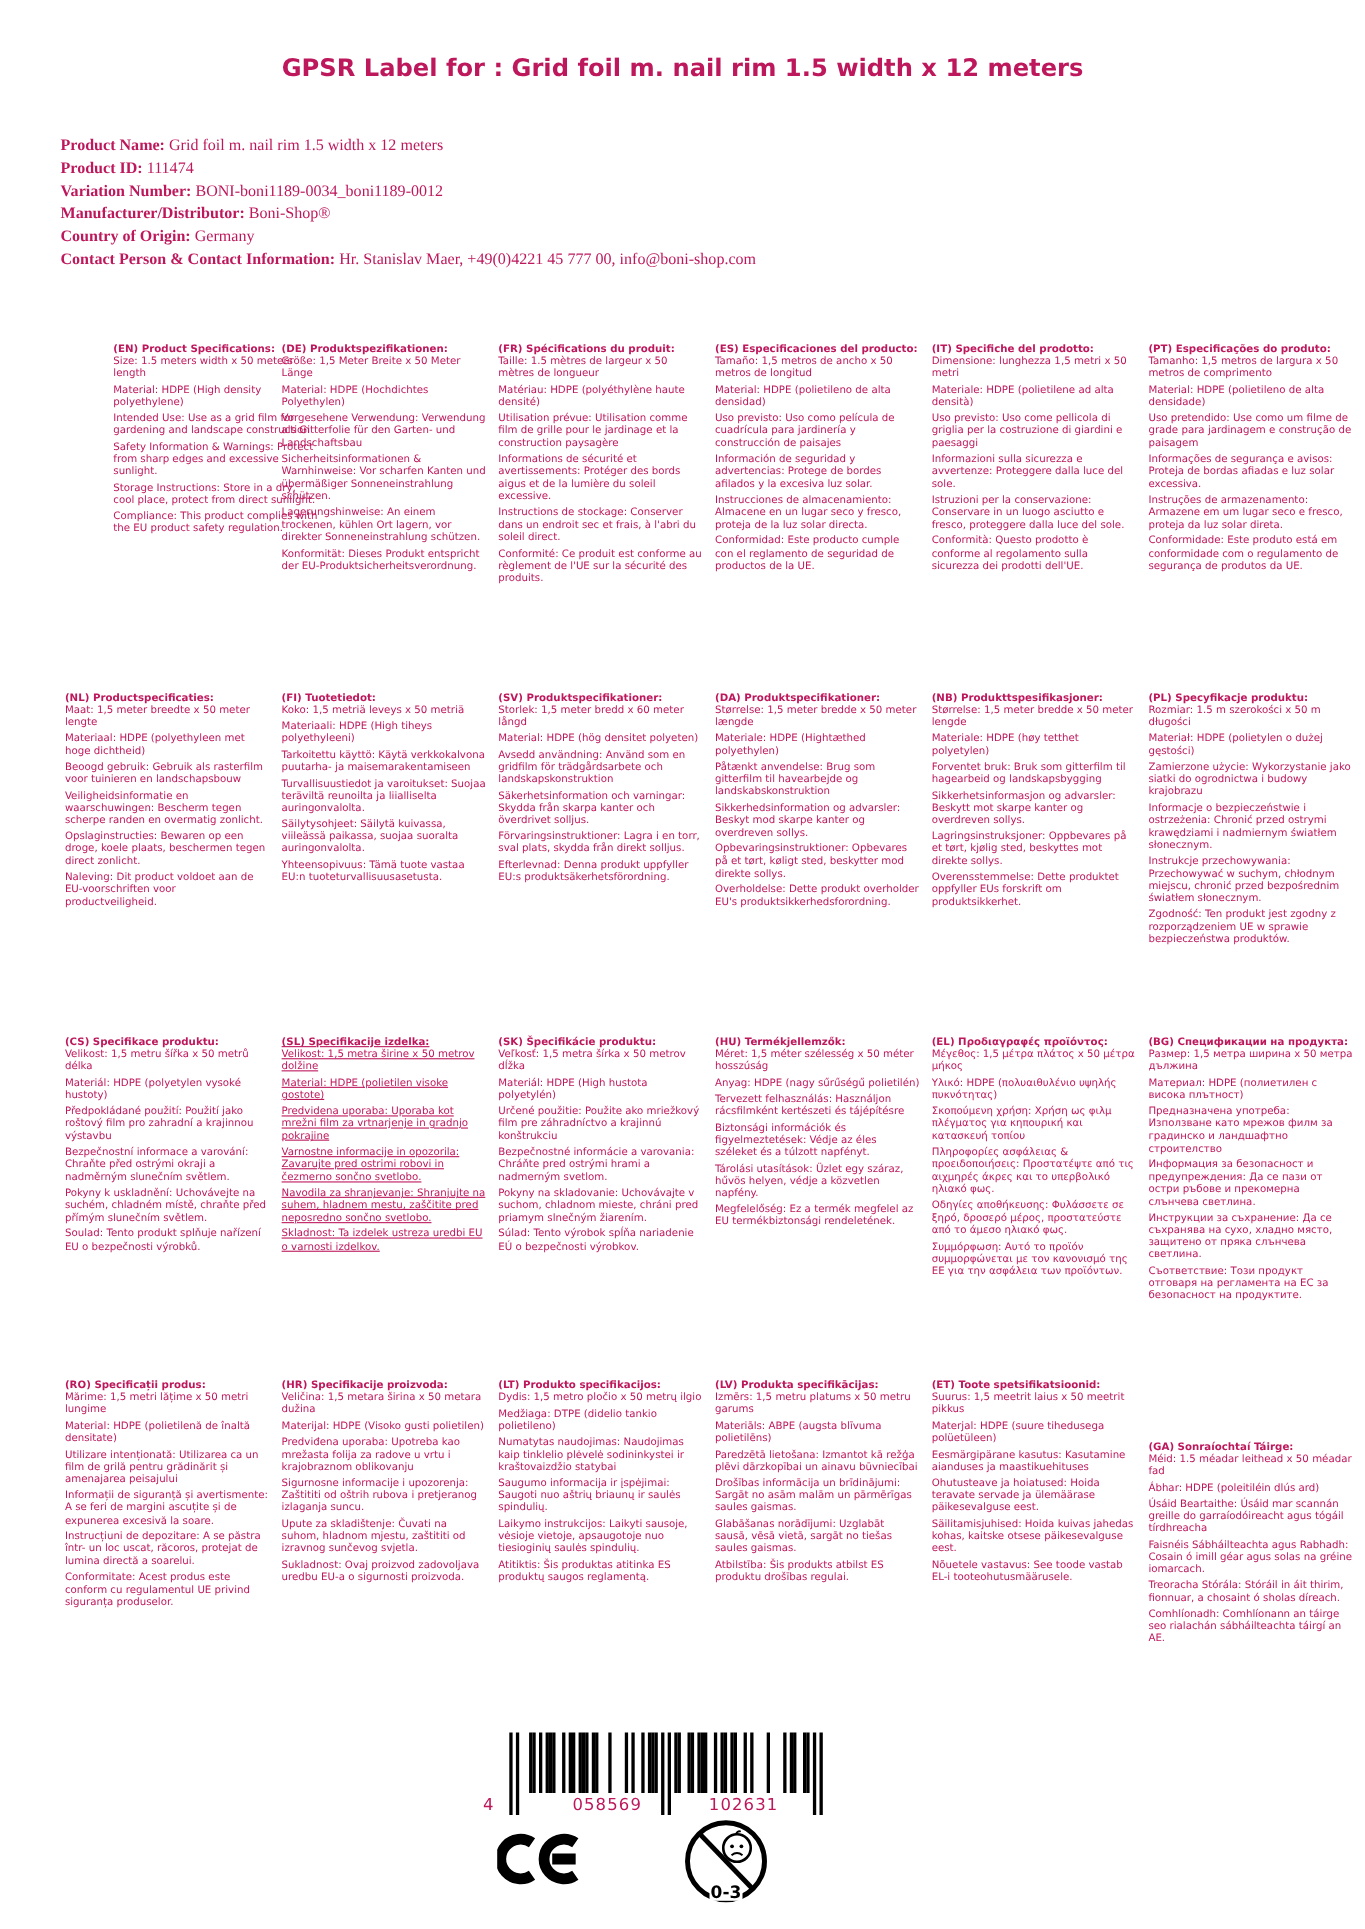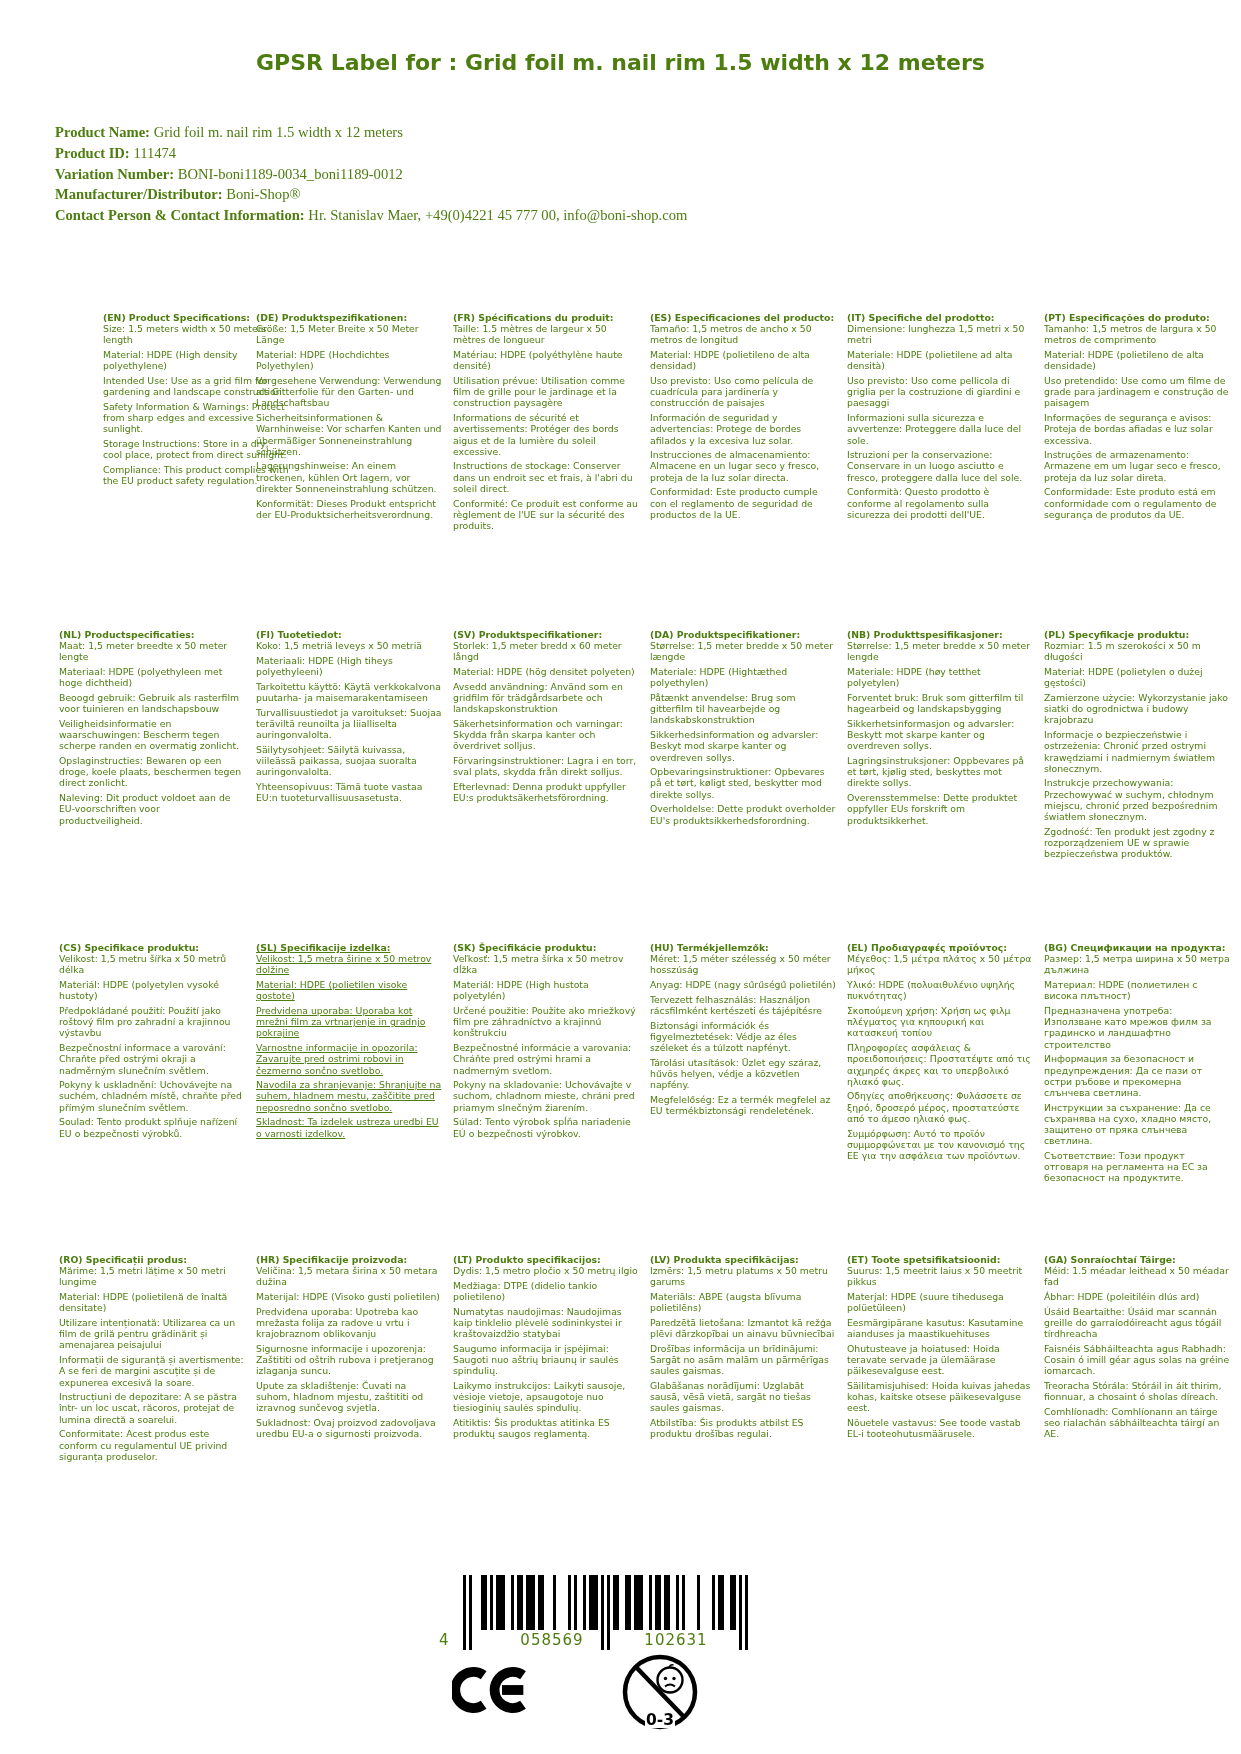--- a/index.html
+++ b/index.html
@@ -1,16 +1,16 @@
 <!DOCTYPE html>
 <html><head>
 <meta charset="utf-8">
 <style>
   html,body{margin:0;padding:0;background:#fff;}
-  .page{position:relative;width:1241px;height:1754px;background:#fff;color:#4d7c0f;
+  .page{position:relative;width:1241px;height:1754px;background:#fff;color:#be185d;
         font-family:"DejaVu Sans","Liberation Sans",sans-serif;overflow:hidden;}
   .title{position:absolute;top:50px;left:0;width:100%;text-align:center;
          font-size:22px;font-weight:700;}
   .pinfo{position:absolute;left:55px;top:122px;font-size:14.6px;line-height:20.8px;}
   .pinfo .row{white-space:nowrap;font-family:Liberation Serif, serif;}
   .pinfo .lbl{font-weight:700;}
   .spec-block{position:absolute;width:186px;font-size:9.3px;line-height:11.2px;}
   .spec-block h3{font-size:9.3px;font-weight:700;margin:0;white-space:nowrap;}
   .spec-block p{margin:0 0 3.5px 0;overflow-wrap:break-word;}
   .barcode{position:absolute;left:463px;top:1575px;width:285px;height:76px;}
@@ -25,20 +25,21 @@
 </head>
 <body>
 
 <div class="page">
   <div class="title">GPSR Label for : Grid foil m. nail rim 1.5 width x 12 meters</div>
   <div class="pinfo" id="product-info">
       <div class="row"><span class="lbl">Product Name:</span><span> Grid foil m. nail rim 1.5 width x 12 meters</span></div>
       <div class="row"><span class="lbl">Product ID:</span><span> 111474</span></div>
       <div class="row"><span class="lbl">Variation Number:</span><span> BONI-boni1189-0034_boni1189-0012</span></div>
       <div class="row"><span class="lbl">Manufacturer/Distributor:</span><span> Boni-Shop®</span></div>
+      <div class="row"><span class="lbl">Country of Origin:</span><span> Germany</span></div>
       <div class="row"><span class="lbl">Contact Person &amp; Contact Information:</span><span> Hr. Stanislav Maer, +49(0)4221 45 777 00, info@boni-shop.com</span></div>
     </div>
   <div id="spec-grid">
       <div class="spec-block" style="left: 59px; top: 312px; margin-left: 44px;">
         <h3>(EN) Product Specifications:</h3>
         <p>Size: 1.5 meters width x 50 meters length</p>
         <p>Material: HDPE (High density polyethylene)</p>
         <p>Intended Use: Use as a grid film for gardening and landscape construction</p>
         <p>Safety Information &amp; Warnings: Protect from sharp edges and excessive sunlight.</p>
         <p>Storage Instructions: Store in a dry, cool place, protect from direct sunlight.</p>
@@ -235,21 +236,21 @@
       </div>
       <div class="spec-block" style="left: 847px; top: 1254px;">
         <h3>(ET) Toote spetsifikatsioonid:</h3>
         <p>Suurus: 1,5 meetrit laius x 50 meetrit pikkus</p>
         <p>Materjal: HDPE (suure tihedusega polüetüleen)</p>
         <p>Eesmärgipärane kasutus: Kasutamine aianduses ja maastikuehituses</p>
         <p>Ohutusteave ja hoiatused: Hoida teravate servade ja ülemäärase päikesevalguse eest.</p>
         <p>Säilitamisjuhised: Hoida kuivas jahedas kohas, kaitske otsese päikesevalguse eest.</p>
         <p>Nõuetele vastavus: See toode vastab EL-i tooteohutusmäärusele.</p>
       </div>
-      <div class="spec-block" style="left: 1044px; top: 1254px;">
+      <div class="spec-block" style="left: 1044px; top: 1310px;">
         <h3>(GA) Sonraíochtaí Táirge:</h3>
         <p>Méid: 1.5 méadar leithead x 50 méadar fad</p>
         <p>Ábhar: HDPE (poleitiléin dlús ard)</p>
         <p>Úsáid Beartaithe: Úsáid mar scannán greille do garraíodóireacht agus tógáil tírdhreacha</p>
         <p>Faisnéis Sábháilteachta agus Rabhadh: Cosain ó imill géar agus solas na gréine iomarcach.</p>
         <p>Treoracha Stórála: Stóráil in áit thirim, fionnuar, a chosaint ó sholas díreach.</p>
         <p>Comhlíonadh: Comhlíonann an táirge seo rialachán sábháilteachta táirgí an AE.</p>
       </div>
     </div>
 

